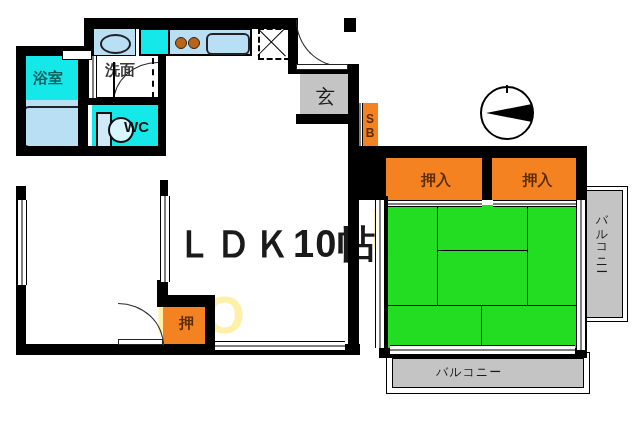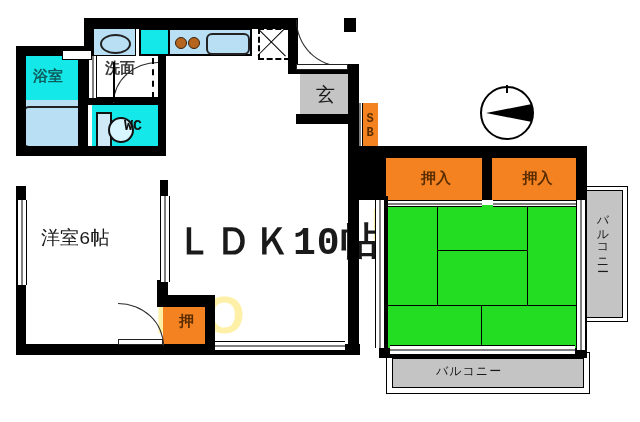--- a/index.html
+++ b/index.html
@@ -36,21 +36,21 @@
   
   .ol { border: 1px solid #000; }
   .ol2 { border: 2px solid #000; }
 
   
   .lbl {
     position: absolute;
     color: #1a1a1a;
     white-space: nowrap;
     line-height: 1;
-    font-family: Liberation Mono, monospace;
+    font-family: Liberation Sans, sans-serif;
   }
   .lbl-sm { font-size: 12px; }
   .lbl-md { font-size: 15px; font-weight: bold; }
   .lbl-lg { font-size: 19px; }
   .lbl-xl { font-size: 38px; font-weight: bold; letter-spacing: 1px; }
   .lbl-vert {
     writing-mode: vertical-rl;
     text-orientation: upright;
     letter-spacing: 1px;
   }
@@ -232,21 +232,20 @@
   <div class="burner" style="left:175px; top:37px; width:10px; height:10px;"></div>
   <div class="burner" style="left:188px; top:37px; width:10px; height:10px;"></div>
   <div class="sink-oval" style="left:206px; top:33px; width:40px; height:18px; border-radius:6px;"></div>
 
   <div class="dashed-box" style="left:258px; top:28px; width:28px; height:28px;"></div>
   <div class="b thin" style="left:259px; top:29px; width:38px; height:1px; transform-origin:left top; transform:rotate(45deg);"></div>
   <div class="b thin" style="left:285px; top:29px; width:38px; height:1px; transform-origin:left top; transform:rotate(135deg);"></div>
 
   <div class="lbl lbl-xl" style="left:176px; top:225px;">ＬＤＫ10帖</div>
 
-  <div class="lbl lbl-lg" style="left:41px; top:230px;">洋室6帖</div>
 
   <div class="b wall" style="left:84px; top:18px; width:204px; height:11px;"></div>
   <div class="b wall" style="left:288px; top:18px; width:10px; height:56px;"></div>
 
   <div class="b wall" style="left:16px; top:46px; width:72px; height:10px;"></div>
   <div class="b wall" style="left:16px; top:46px; width:10px; height:110px;"></div>
   <div class="b wall" style="left:16px; top:146px; width:72px; height:10px;"></div>
   <div class="b wall" style="left:78px; top:46px; width:10px; height:110px;"></div>
 
   <div class="b wall" style="left:88px; top:97px; width:78px; height:8px;"></div>

